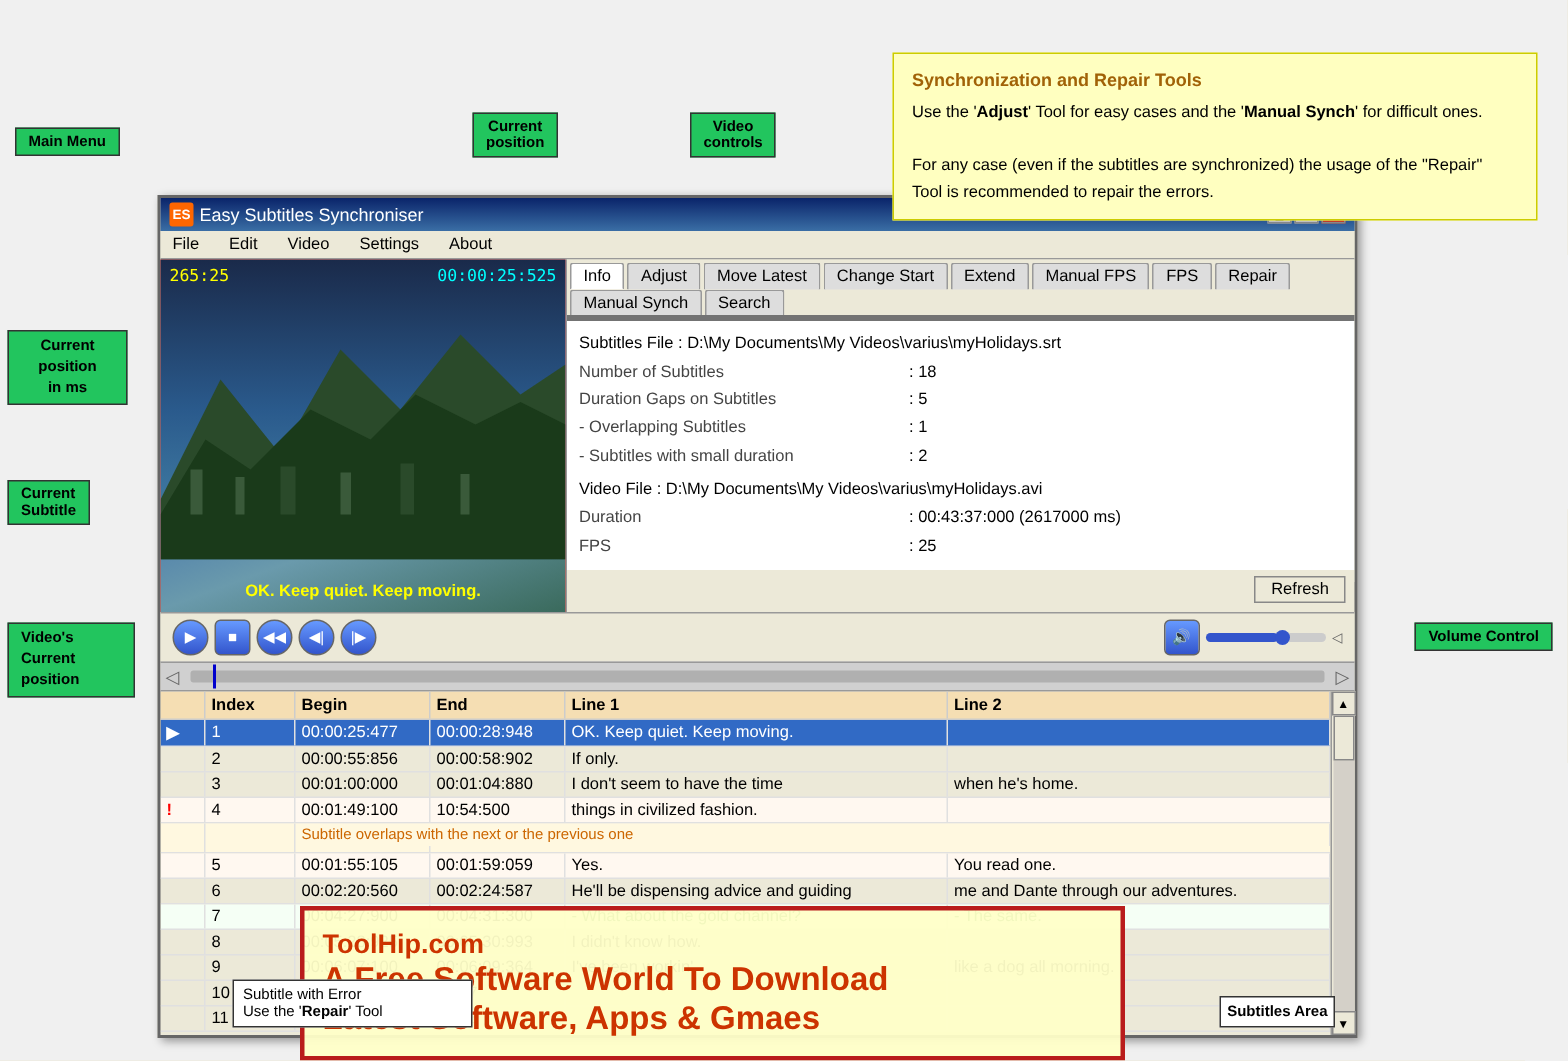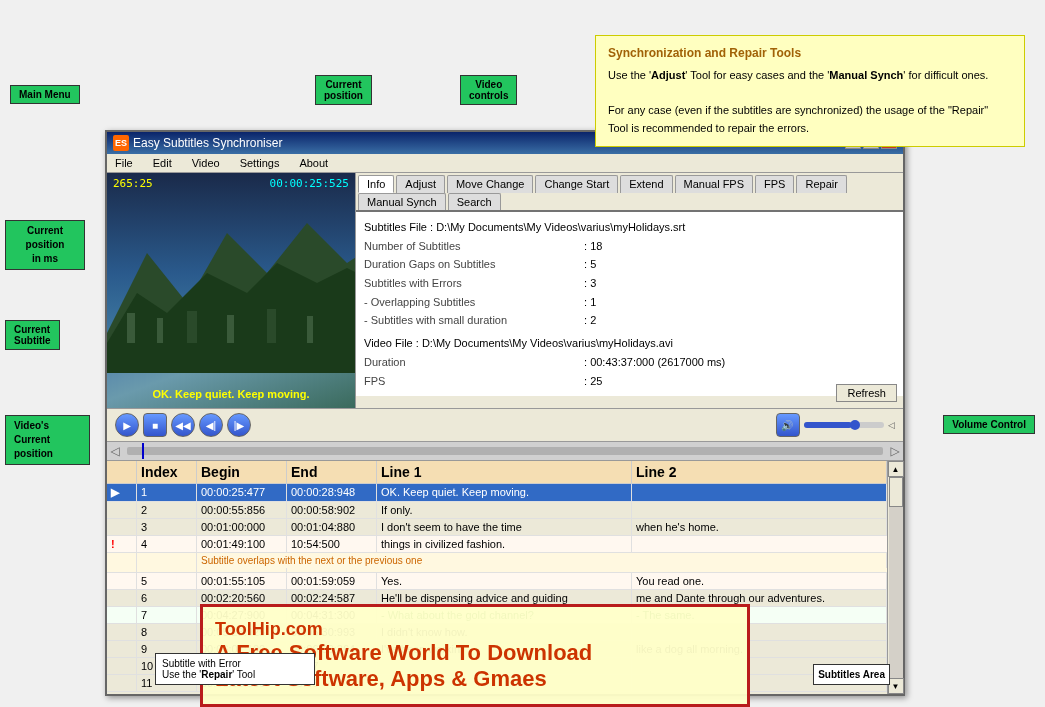--- a/index.html
+++ b/index.html
@@ -86,21 +86,21 @@
     }
 
     
     .main-content {
       display: flex;
       height: 235px;
     }
 
     
     .video-panel {
-      width: 248px;
+      width: 270px;
       background: #b91c1c;
       position: relative;
       overflow: hidden;
     }
     .video-timestamp-top {
       position: absolute;
       top: 4px;
       left: 6px;
       color: #ffff00;
       font-size: 11px;
@@ -139,21 +139,21 @@
       flex: 1;
       display: flex;
       flex-direction: column;
       border-left: 1px solid #999;
     }
 
     
     .tabs-bar {
       display: flex;
       background: #ece9d8;
-      border-bottom: 2px solid #737373;
+      border-bottom: 4px solid #737373;
       padding: 2px 2px 0;
       flex-wrap: wrap;
     }
     .tab {
       padding: 2px 8px;
       font-size: 11px;
       cursor: pointer;
       border: 1px solid #999;
       border-bottom: none;
       background: #ddd;
@@ -287,21 +287,21 @@
       cursor: pointer;
       color: #666;
       font-size: 12px;
     }
     .table-header {
       display: grid;
       grid-template-columns: 30px 60px 90px 90px 1fr 1fr;
       background: #f5deb3;
       border-bottom: 1px solid #ccc;
       font-weight: bold;
-      font-size: 14px;
+      font-size: 11px;
     }
     .th-cell {
       padding: 3px 4px;
       border-right: 1px solid #ccc;
     }
     .table-body {
       overflow-y: auto;
       height: 210px;
     }
     .table-row {
@@ -552,44 +552,40 @@
         </svg>
       </div>
       <div class="video-subtitle-text">OK. Keep quiet. Keep moving.</div>
     </div>
 
     <div class="right-panel">
 
       <div class="tabs-bar">
         <div class="tab active">Info</div>
         <div class="tab">Adjust</div>
-        <div class="tab">Move Change</div>
+        <div class="tab">Move Latest</div>
         <div class="tab">Change Start</div>
         <div class="tab">Extend</div>
         <div class="tab">Manual FPS</div>
         <div class="tab">FPS</div>
         <div class="tab">Repair</div>
         <div class="tab">Manual Synch</div>
         <div class="tab">Search</div>
       </div>
 
       <div class="right-panel-info">
         <div class="info-content">
           <div>Subtitles File : D:\My Documents\My Videos\varius\myHolidays.srt</div>
           <div class="info-row">
             <span class="info-label">    <span>Number of Subtitles</span></span>
             <span class="info-value">: <span>18</span></span>
           </div>
           <div class="info-row">
             <span class="info-label">    <span>Duration Gaps on Subtitles</span></span>
             <span class="info-value">: <span>5</span></span>
-          </div>
-          <div class="info-row">
-            <span class="info-label">    <span>Subtitles with Errors</span></span>
-            <span class="info-value">: <span>3</span></span>
           </div>
           <div class="info-row">
             <span class="info-label">        <span>- Overlapping Subtitles</span></span>
             <span class="info-value">: <span>1</span></span>
           </div>
           <div class="info-row">
             <span class="info-label">        <span>- Subtitles with small duration</span></span>
             <span class="info-value">: <span>2</span></span>
           </div>
           <div style="margin-top:4px;">Video File : D:\My Documents\My Videos\varius\myHolidays.avi</div>

